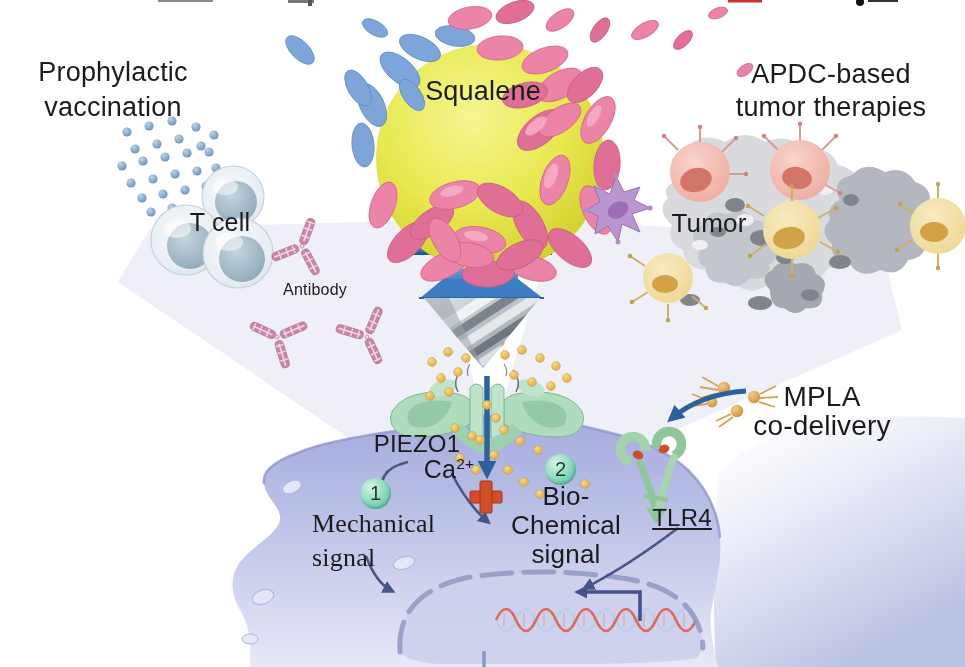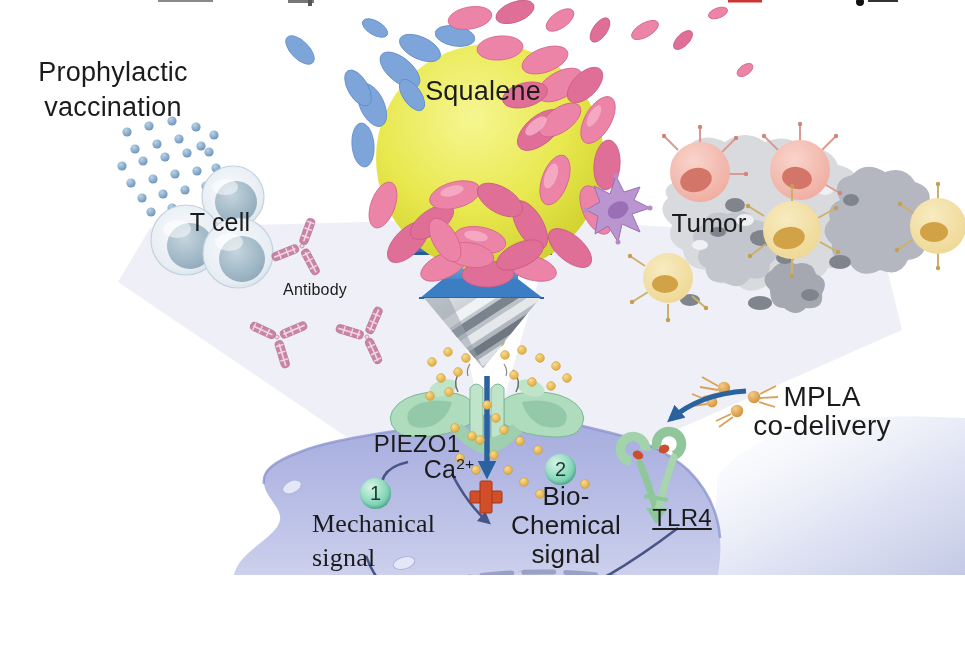--- a/index.html
+++ b/index.html
@@ -1,16 +1,16 @@
 <!DOCTYPE html>
 <html><head>
 <meta charset="utf-8">
 <style>
   html,body{margin:0;padding:0;background:#fff;}
-  .stage{position:relative;width:965px;height:575px;background:#ffffff;overflow:hidden;
+  .stage{position:relative;width:965px;height:667px;background:#ffffff;overflow:hidden;
          font-family:"Liberation Sans",sans-serif;}
   .stage svg{position:absolute;left:0;top:0;}
   .lbl{position:absolute;color:#1b1b1b;text-align:center;transform:translateX(-50%);
        line-height:1.26;white-space:nowrap;letter-spacing:.2px;}
   .lbl.left-align{transform:none;text-align:left;font-family:Liberation Serif, serif;}
   .lbl sup{font-size:62%;vertical-align:super;}
   .badge{position:absolute;width:31px;height:31px;border-radius:50%;
          background:radial-gradient(circle at 35% 30%, #d6f4e5, #86d7ba 55%, #5bbd9c);
          color:#173c30;font-size:20px;display:flex;align-items:center;justify-content:center;
          box-shadow:inset -1px -2px 3px rgba(40,120,95,.45);}
@@ -539,20 +539,24 @@
 
 <div class="lbl" style="left:113px;top:55px;font-size:27px;line-height:35px;">
   <span>Prophylactic</span><br>
   <span>vaccination</span>
 </div>
 
 <div class="lbl" style="left:483px;top:74px;font-size:27px;">
   <span>Squalene</span>
 </div>
 
+<div class="lbl" style="left:831px;top:58px;font-size:27px;line-height:33px;">
+  <span>APDC-based</span><br>
+  <span>tumor therapies</span>
+</div>
 
 <div class="lbl" style="left:220px;top:207px;font-size:25px;">
   <span>T cell</span>
 </div>
 
 <div class="lbl" style="left:315px;top:280px;font-size:16px;">
   <span>Antibody</span>
 </div>
 
 <div class="lbl" style="left:709px;top:207px;font-size:26px;">

